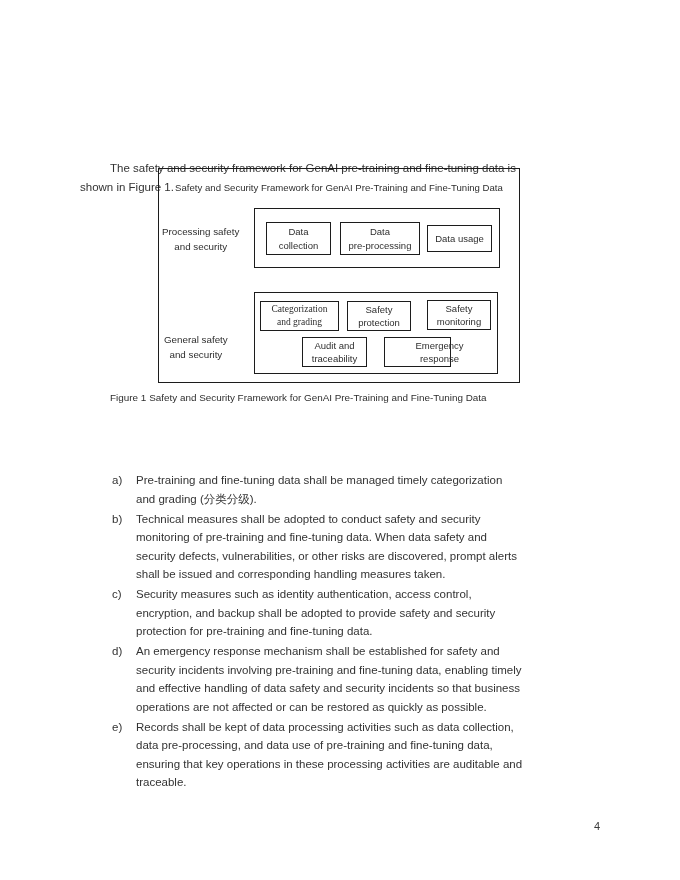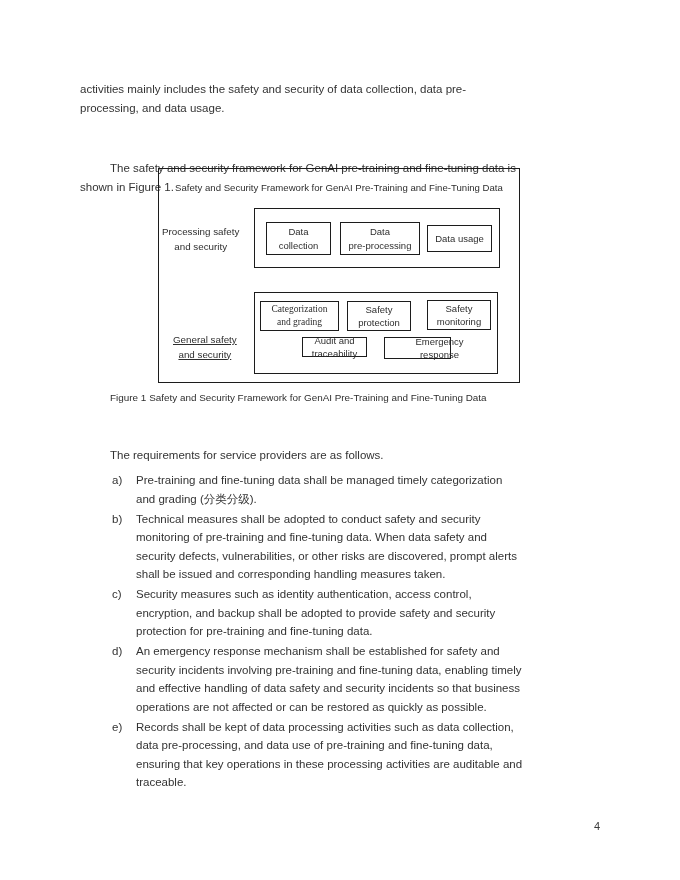--- a/index.html
+++ b/index.html
@@ -44,38 +44,38 @@
   }
   .group-processing { left: 95px; top: 39px;  width: 246px; height: 60px; }
   .group-general    { left: 95px; top: 123px; width: 244px; height: 82px; }
   .fig-label {
     position: absolute;
     font-size: 9.8px; line-height: 14.5px;
     white-space: pre-line;
     text-align: center;
   }
   .label-processing { left: 3px; top: 56px; }
-  .label-general    { left: 14px; top: 164px; text-decoration: underline; }
+  .label-general    { left: 5px; top: 164px; }
   .node {
     position: absolute;
     border: 1.1px solid #1c1c1c;
     box-sizing: border-box;
     display: flex; align-items: center; justify-content: center;
     text-align: center;
     font-size: 9.5px; line-height: 13.5px;
     background: #ffffff;
   }
   .node-collection  { left: 107px; top: 53px; width: 65px; height: 33px; }
   .node-preprocess  { left: 181px; top: 53px; width: 80px; height: 33px; }
   .node-usage       { left: 268px; top: 56px; width: 65px; height: 27px; }
   .node-categorize  { left: 101px; top: 132px; width: 79px; height: 30px; font-family: Liberation Serif, serif; }
   .node-protection  { left: 188px; top: 132px; width: 64px; height: 30px; }
   .node-monitoring  { left: 268px; top: 131px; width: 64px; height: 30px; }
-  .node-audit       { left: 143px; top: 168px; width: 65px; height: 20px; }
-  .node-emergency   { left: 225px; top: 168px; width: 67px; height: 22px; padding-left: 44px; }
+  .node-audit       { left: 143px; top: 168px; width: 65px; height: 30px; }
+  .node-emergency   { left: 225px; top: 168px; width: 67px; height: 30px; padding-left: 44px; }
 
   .caption {
     position: absolute; left: 110px; top: 391px;
     font-size: 9.9px; line-height: 14px; color: #2e2e2e;
   }
   .caption .cap-label { margin-right: 3px; }
 
   .heading {
     position: absolute; left: 80px; top: 417px;
     font-weight: bold; font-size: 11.8px; color: #222222;
@@ -91,22 +91,20 @@
   .page-number {
     position: absolute; left: 560px; top: 817px; width: 40px;
     text-align: right; font-size: 11px; color: #3a3a3a;
   }
 </style>
 </head>
 <body>
 
 <div class="page">
 
-  <div class="para para-1 lines">activities mainly includes the safety and security of data collection, data pre-
-processing, and data usage.</div>
 
   <div class="para para-2 lines">The safety and security framework for GenAI pre-training and fine-tuning data is
 shown in Figure 1.</div>
 
   <div class="figure">
     <div class="fig-title">Safety and Security Framework for GenAI Pre-Training and Fine-Tuning Data</div>
 
     <div class="fig-label label-processing">Processing safety
 and security</div>
     <div class="fig-group group-processing"></div>
@@ -129,21 +127,20 @@
 traceability</div>
     <div class="node node-emergency lines">Emergency
 response</div>
   </div>
 
   <div class="caption">
     <span class="cap-label">Figure 1</span><span>Safety and Security Framework for GenAI Pre-Training and Fine-Tuning Data</span>
   </div>
 
 
-  <div class="lead">The requirements for service providers are as follows.</div>
 
   <div class="req-list">
     <div class="req-item">
       <span class="req-marker">a)</span>
       <div class="lines">Pre-training and fine-tuning data shall be managed timely categorization
 and grading (分类分级).</div>
     </div>
     <div class="req-item">
       <span class="req-marker">b)</span>
       <div class="lines">Technical measures shall be adopted to conduct safety and security

